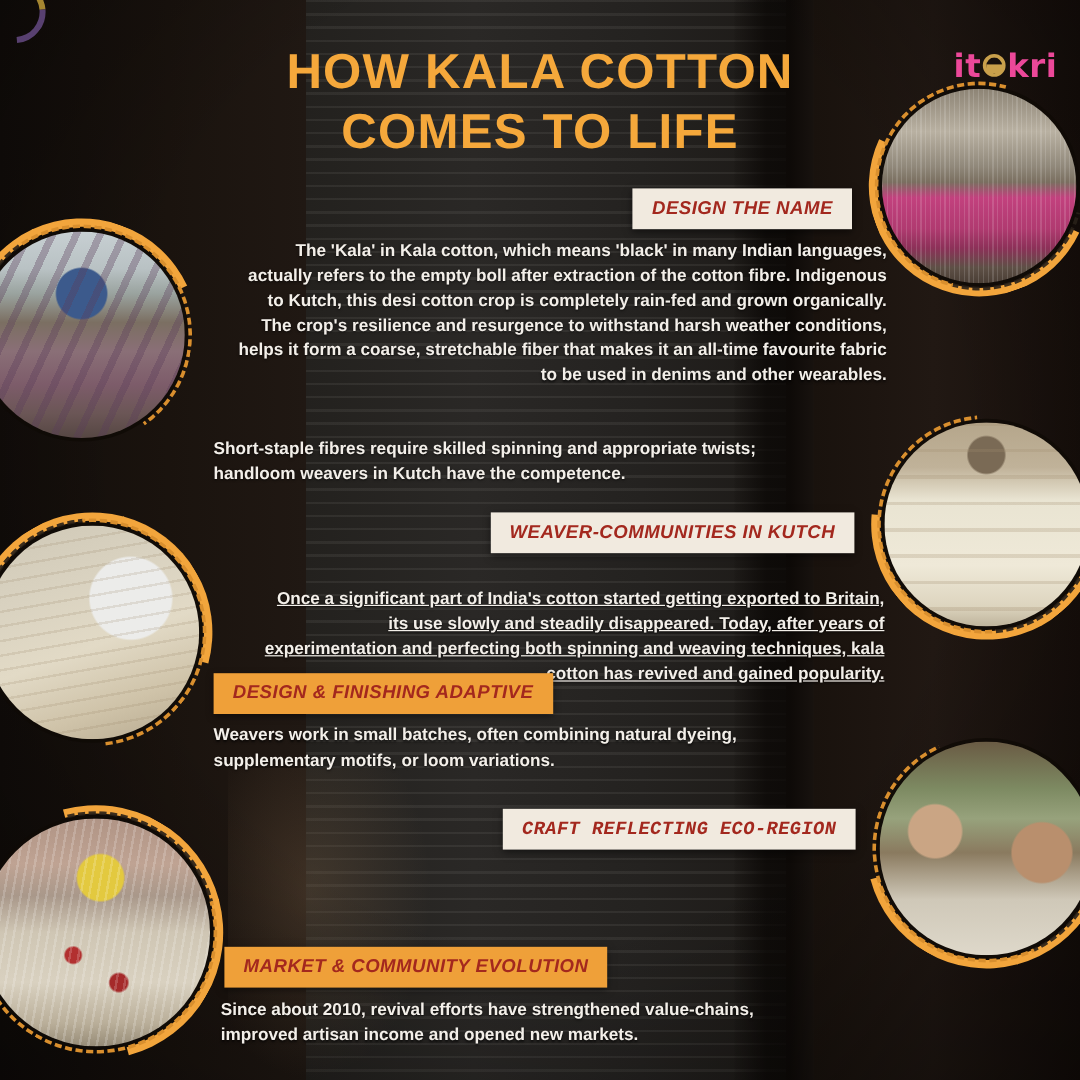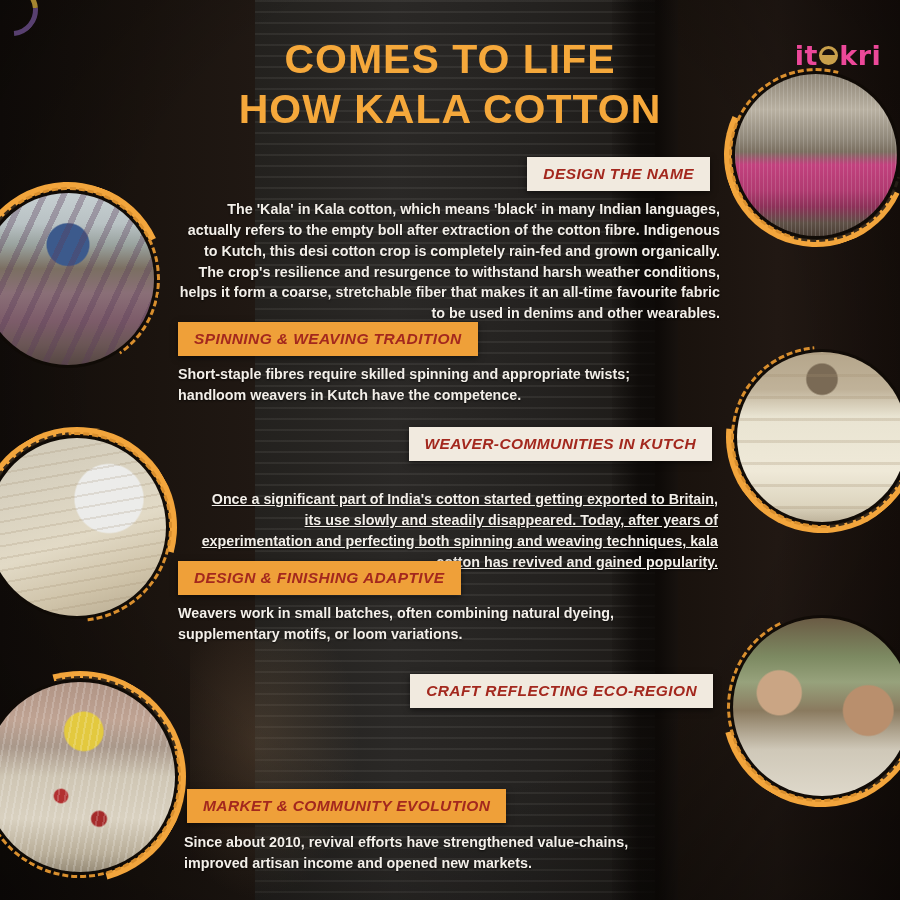--- a/index.html
+++ b/index.html
@@ -44,21 +44,21 @@
 
   
   .badge{position:absolute;display:inline-block;padding:8px 16px;
     font-style:italic;font-weight:800;font-size:15.5px;letter-spacing:0.4px;color:var(--red);white-space:nowrap;}
   .badge.orange{background:#EFA039;box-shadow:0 2px 6px rgba(0,0,0,0.5);}
   .badge.cream{background:var(--cream);box-shadow:0 2px 6px rgba(0,0,0,0.5);}
 
   
   .para{position:absolute;color:var(--ink);font-weight:bold;font-size:14.3px;line-height:1.46;
     text-shadow:0 1px 2px rgba(0,0,0,0.7);}
-  .para.right{text-align:right;}
+  .para.right{text-align:right;margin-left:19px;}
   .para.left{text-align:left;}
 
   
   .photo{position:absolute;border-radius:50%;overflow:hidden;box-shadow:0 0 0 3px rgba(15,10,6,0.85);}
   .photo-wrap{position:absolute;}
   .ring{position:absolute;inset:-11px;border-radius:50%;pointer-events:none;}
   .ring::before{content:"";position:absolute;inset:0;border-radius:50%;
     border:7px solid transparent;border-top-color:var(--orange);border-left-color:var(--orange);
     transform:rotate(var(--rot,200deg));}
   .ring::after{content:"";position:absolute;inset:5px;border-radius:50%;
@@ -99,39 +99,38 @@
 
   <div class="bg-left"></div>
   <div class="bg-center"></div>
   <div class="bg-pole"></div>
   <div class="bg-right"></div>
   <div class="bg-patch"></div>
   <div class="vignette"></div>
   <div class="corner-squiggle"></div>
 
   <div class="title">
+    <div>HOW KALA COTTON</div>
     <div>COMES TO LIFE</div>
-    <div>HOW KALA COTTON</div>
   </div>
 
   <div class="brand"><span>it</span><span class="bowl"></span><span>kri</span></div>
 
   <div class="badge cream" style="right:190px;top:157px;">DESIGN THE NAME</div>
   <div class="para right" style="left:175px;top:199px;width:545px;">The 'Kala' in Kala cotton, which means 'black' in many Indian languages, actually refers to the empty boll after extraction of the cotton fibre. Indigenous to Kutch, this desi cotton crop is completely rain-fed and grown organically. The crop's resilience and resurgence to withstand harsh weather conditions, helps it form a coarse, stretchable fiber that makes it an all-time favourite fabric to be used in denims and other wearables.</div>
 
-  <div class="badge orange" style="left:178px;top:322px;">SPINNING &amp; WEAVING TRADITION</div>
   <div class="para left" style="left:178px;top:364px;width:505px;">Short-staple fibres require skilled spinning and appropriate twists; handloom weavers in Kutch have the competence.</div>
 
   <div class="badge cream" style="right:188px;top:427px;">WEAVER-COMMUNITIES IN KUTCH</div>
   <div class="para right" style="left:200px;top:489px;width:518px;text-decoration:underline;">Once a significant part of India's cotton started getting exported to Britain, its use slowly and steadily disappeared. Today, after years of experimentation and perfecting both spinning and weaving techniques, kala cotton has revived and gained popularity.</div>
 
   <div class="badge orange" style="left:178px;top:561px;">DESIGN &amp; FINISHING ADAPTIVE</div>
   <div class="para left" style="left:178px;top:603px;width:505px;">Weavers work in small batches, often combining natural dyeing, supplementary motifs, or loom variations.</div>
 
-  <div class="badge cream" style="right:187px;top:674px;">CRAFT REFLECTING ECO-REGION</div>
+  <div class="badge cream" style="right:187px;top:674px;font-family:Liberation Mono, monospace;">CRAFT REFLECTING ECO-REGION</div>
 
   <div class="badge orange" style="left:187px;top:789px;">MARKET &amp; COMMUNITY EVOLUTION</div>
   <div class="para left" style="left:184px;top:832px;width:500px;">Since about 2010, revival efforts have strengthened value-chains, improved artisan income and opened new markets.</div>
 
   <div class="photo-wrap" style="left:735px;top:74px;width:162px;height:162px;--rot:250deg;--rot2:60deg;">
     <div class="photo ph1" style="width:162px;height:162px;" title="Handloom strung with pink threads in a sunlit workshop"></div>
     <div class="ring"></div>
   </div>
 
   <div class="photo-wrap" style="left:-18px;top:193px;width:172px;height:172px;--rot:20deg;--rot2:190deg;">

